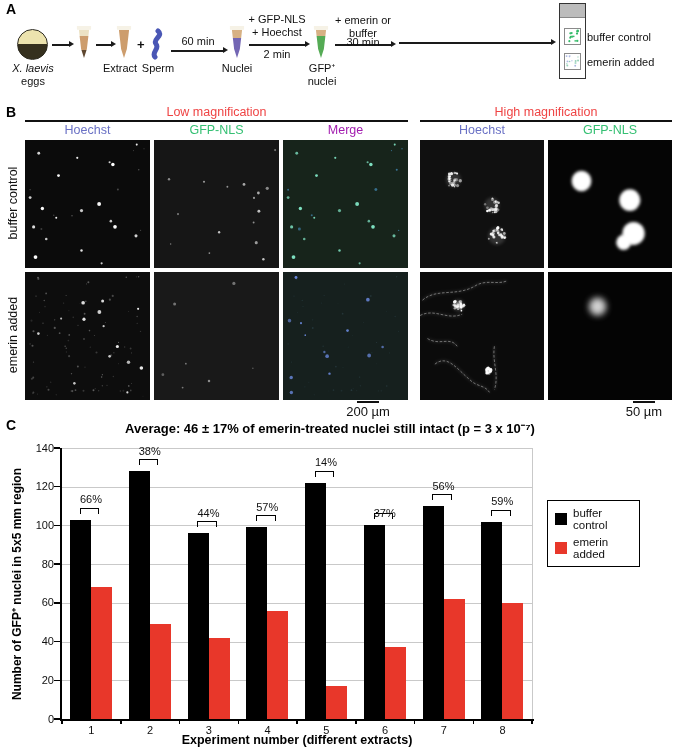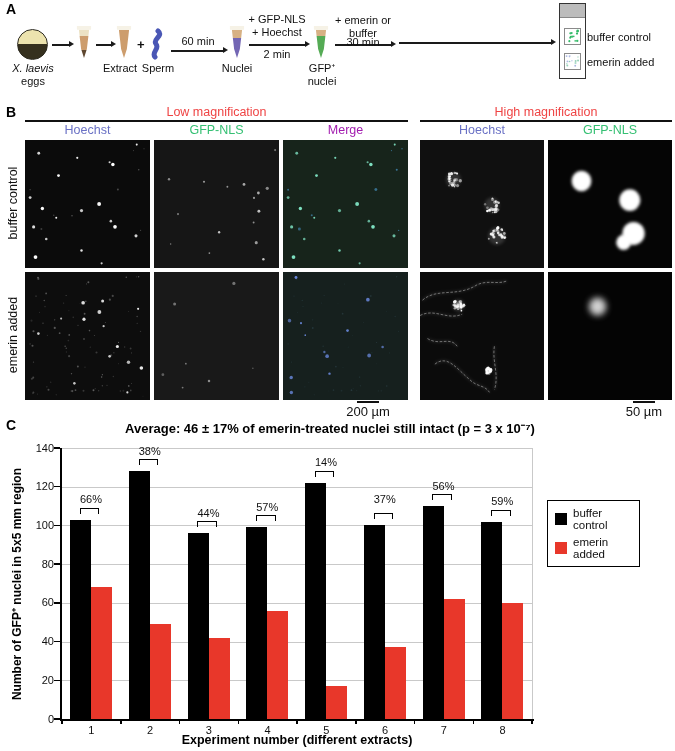--- a/index.html
+++ b/index.html
@@ -759,21 +759,21 @@
       <div class="pct-label" style="left: 183.25px; top: 52.8643px;">57%</div>
       <div class="xtick-label" style="left: 176.25px; width: 58.75px;">4</div>
       <div class="bar" style="left: 243px; width: 21px; height: 236.157px; background: rgb(0, 0, 0);"></div>
       <div class="bar" style="left: 264px; width: 21px; height: 32.9071px; background: rgb(232, 55, 42);"></div>
       <div class="staple" style="left: 252.75px; width: 19.5px; top: 22.8429px;"></div>
       <div class="pct-label" style="left: 242px; top: 8.34286px;">14%</div>
       <div class="xtick-label" style="left: 235px; width: 58.75px;">5</div>
       <div class="bar" style="left: 301.75px; width: 21px; height: 193.571px; background: rgb(0, 0, 0);"></div>
       <div class="bar" style="left: 322.75px; width: 21px; height: 71.6214px; background: rgb(232, 55, 42);"></div>
       <div class="staple" style="left: 311.5px; width: 19.5px; top: 65.4286px;"></div>
-      <div class="pct-label" style="left: 300.75px; top: 45px;">37%</div>
+      <div class="pct-label" style="left: 300.75px; top: 59px;">37%</div>
       <div class="xtick-label" style="left: 293.75px; width: 58.75px;">6</div>
       <div class="bar" style="left: 360.5px; width: 21px; height: 212.929px; background: rgb(0, 0, 0);"></div>
       <div class="bar" style="left: 381.5px; width: 21px; height: 120.014px; background: rgb(232, 55, 42);"></div>
       <div class="staple" style="left: 370.25px; width: 19.5px; top: 46.0714px;"></div>
       <div class="pct-label" style="left: 359.5px; top: 31.5714px;">56%</div>
       <div class="xtick-label" style="left: 352.5px; width: 58.75px;">7</div>
       <div class="bar" style="left: 419.25px; width: 21px; height: 197.443px; background: rgb(0, 0, 0);"></div>
       <div class="bar" style="left: 440.25px; width: 21px; height: 116.143px; background: rgb(232, 55, 42);"></div>
       <div class="staple" style="left: 429px; width: 19.5px; top: 61.5571px;"></div>
       <div class="pct-label" style="left: 418.25px; top: 47.0571px;">59%</div>

